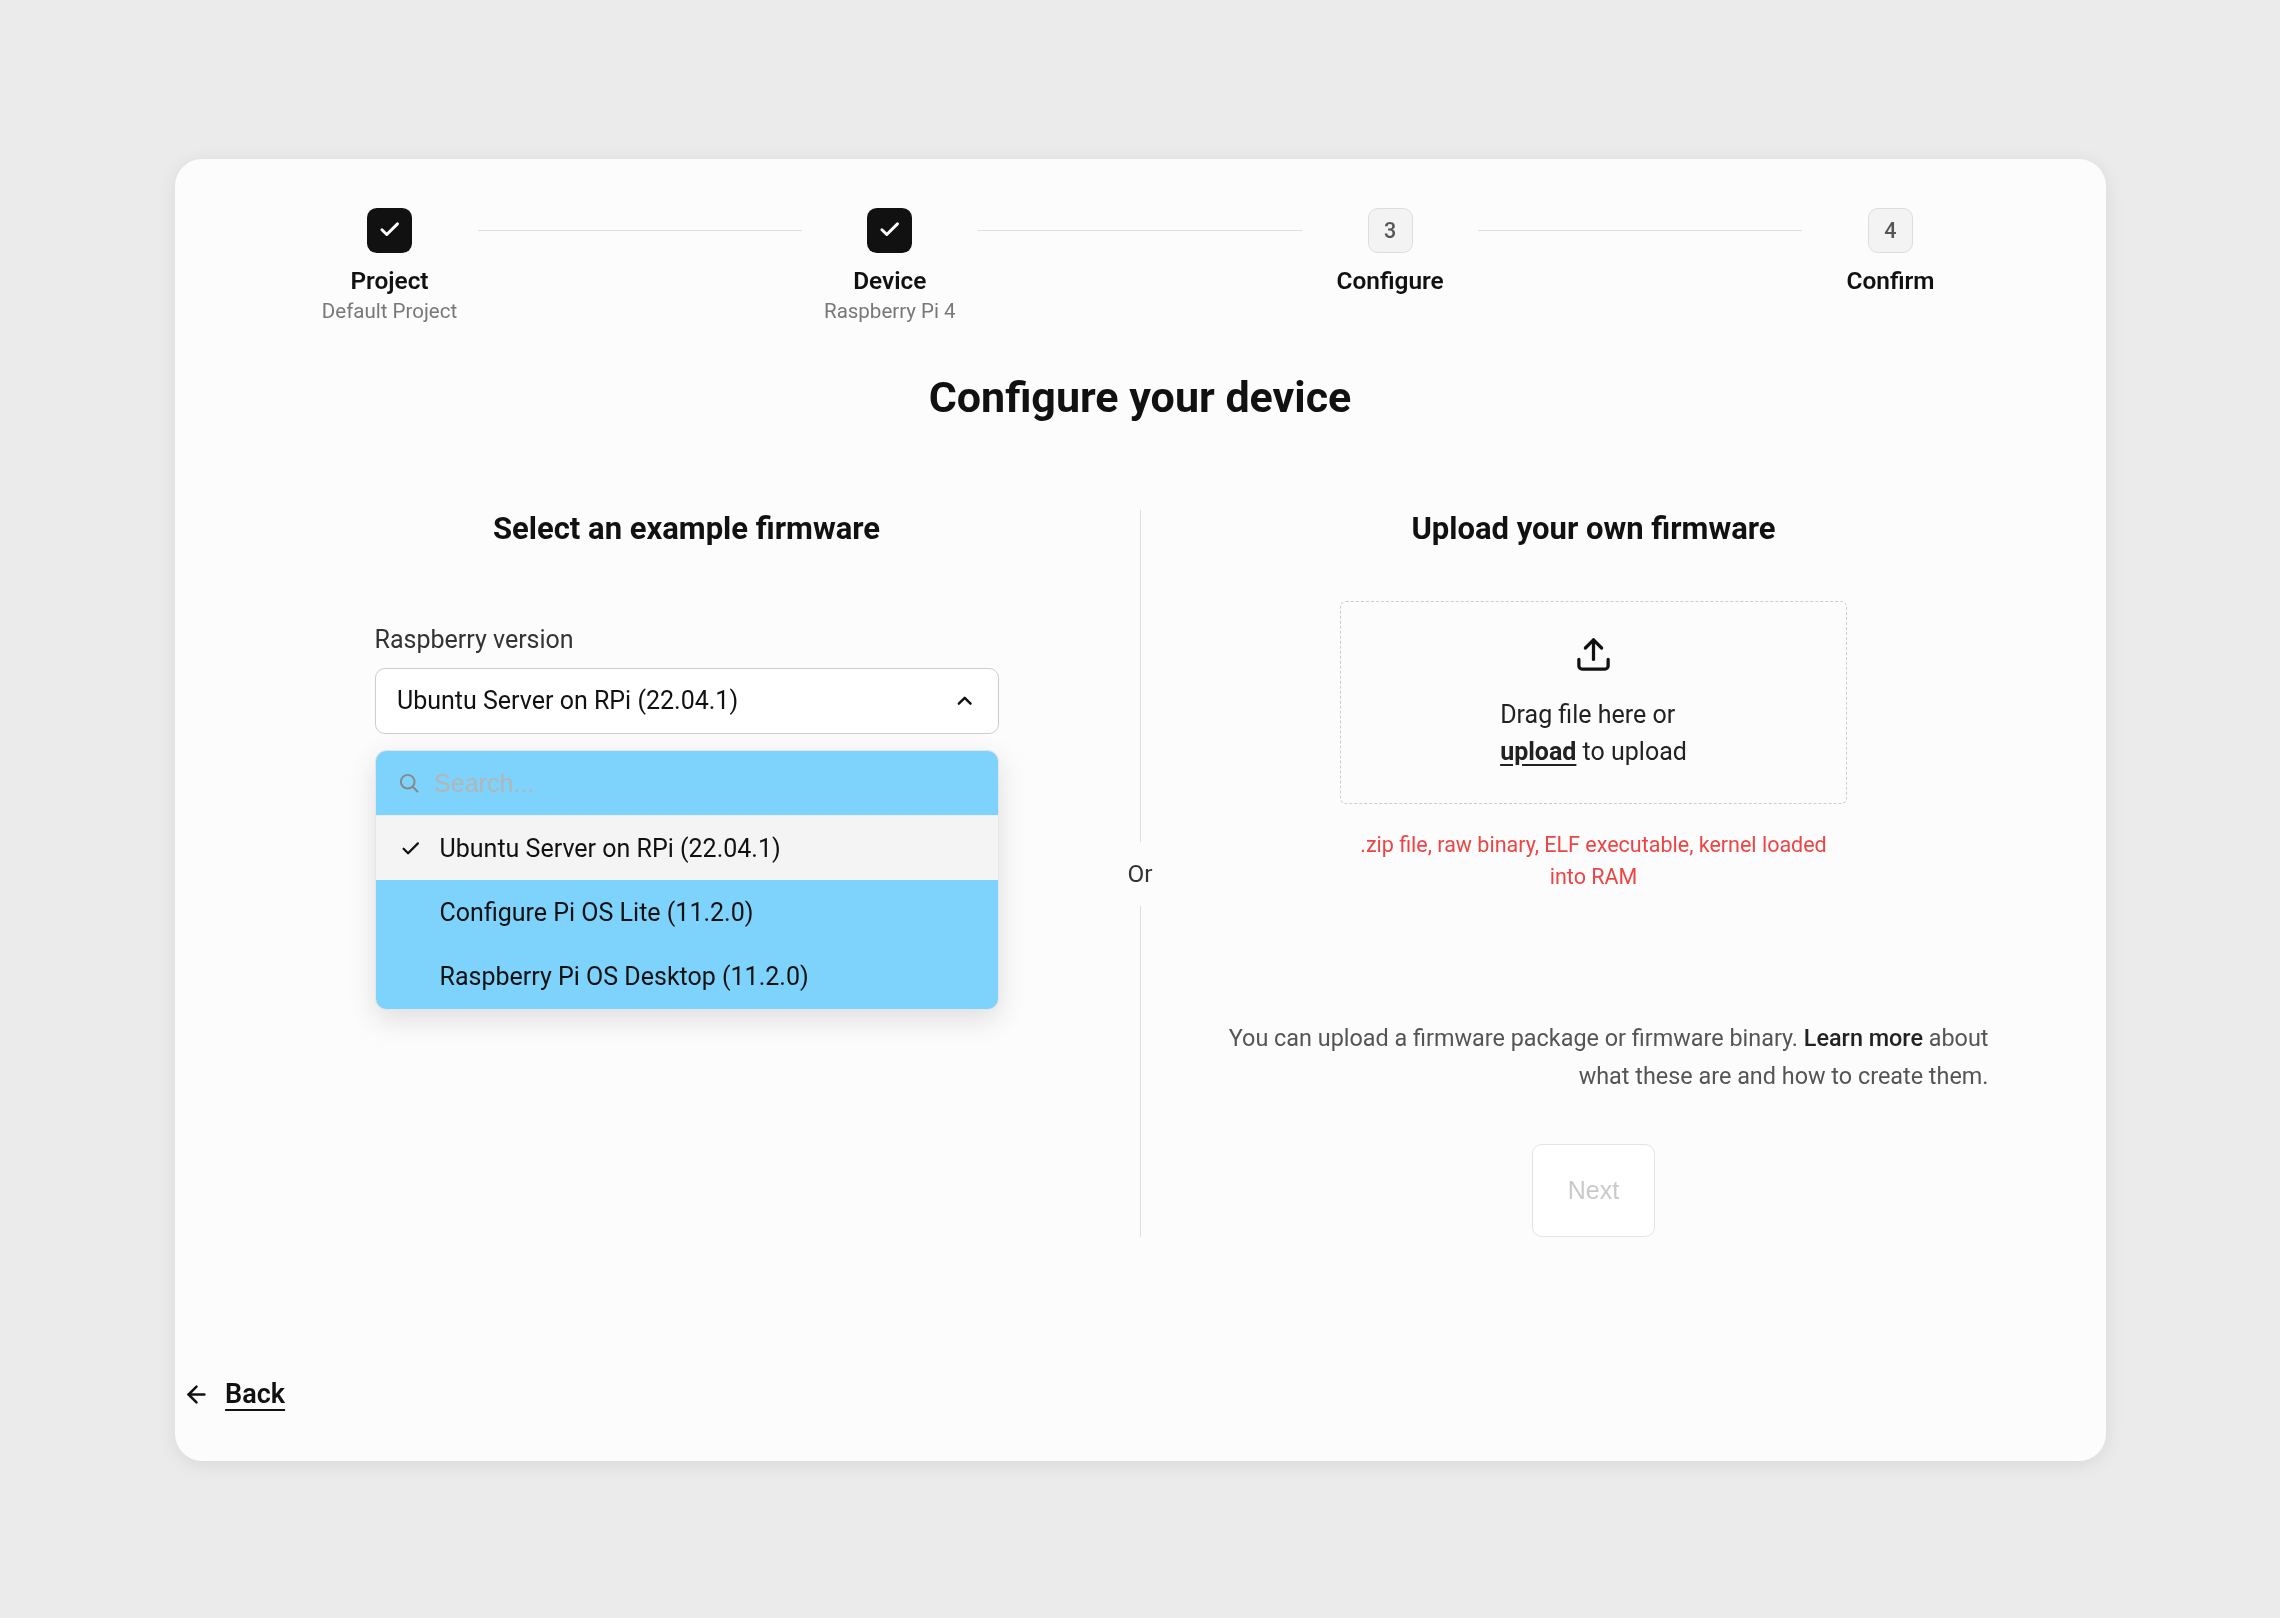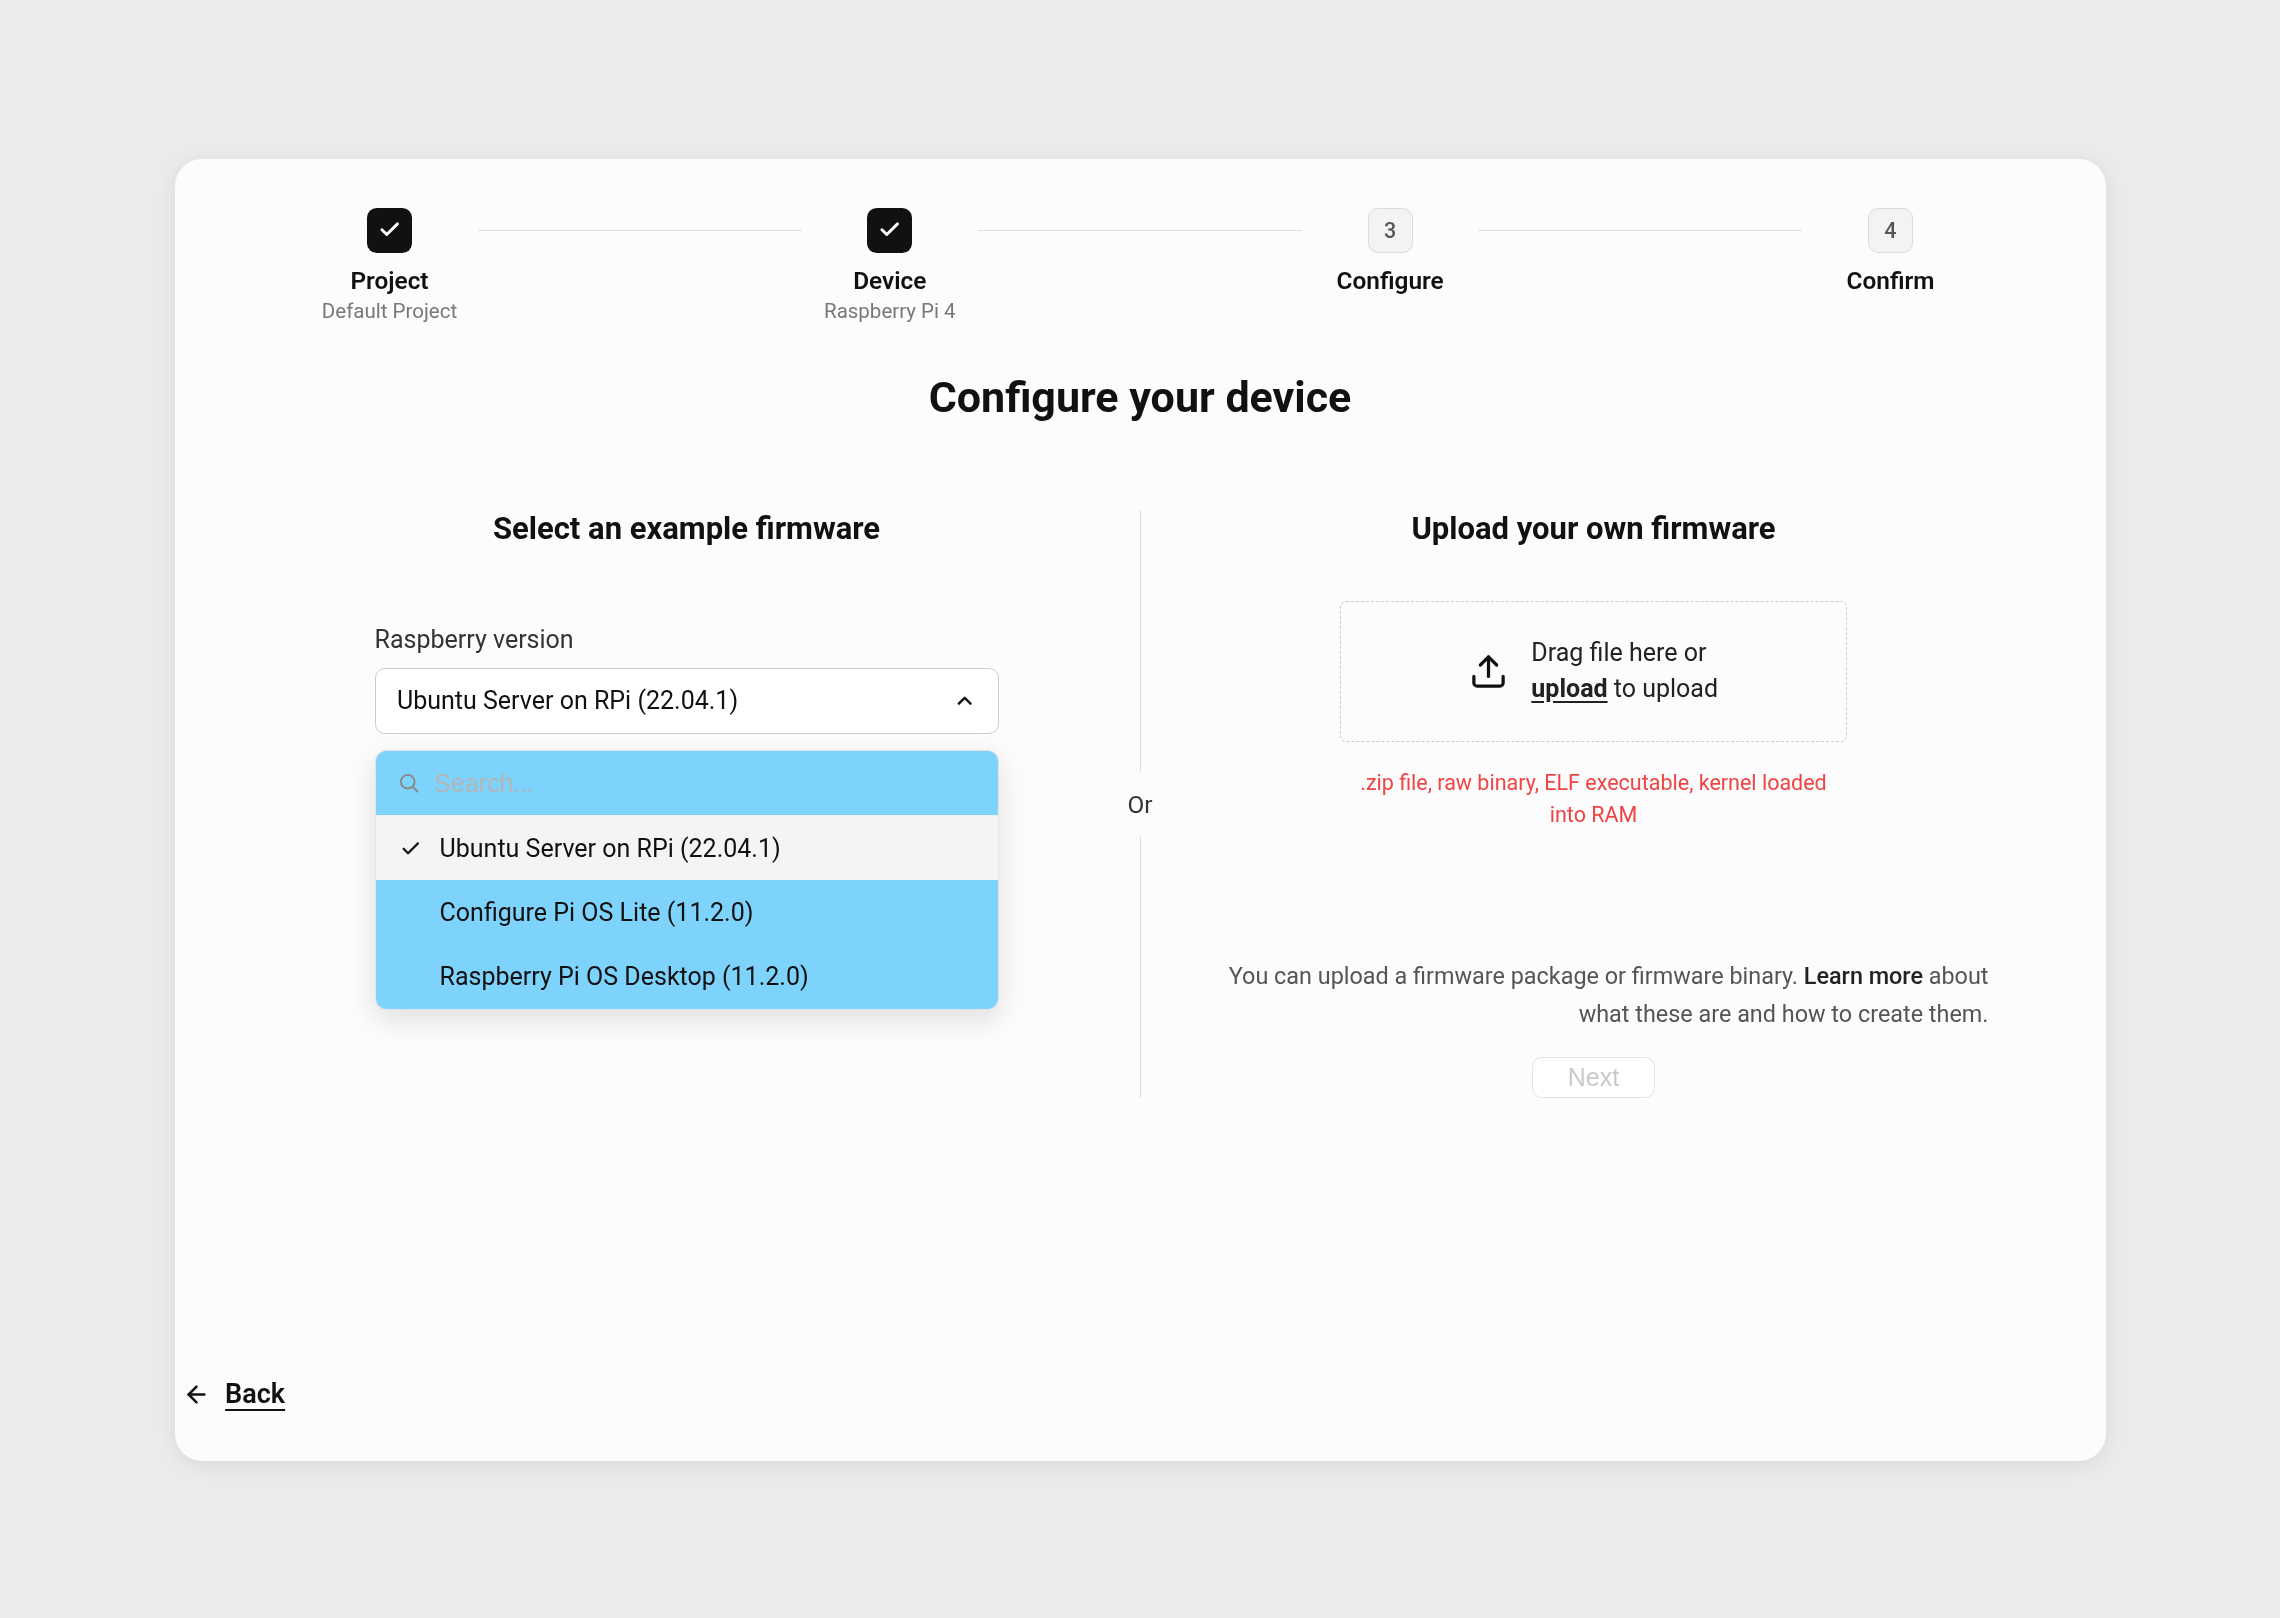--- a/index.html
+++ b/index.html
@@ -176,20 +176,21 @@
   }
   .dropzone {
     border: 1.5px dashed #ccc;
     border-radius: 5.9px;
     padding: 33px 27px;
     display: flex;
     align-items: center;
     justify-content: center;
     gap: 23.4px;
     cursor: pointer;
+    flex-direction: column;
   }
   .drop-text {
     text-align: left;
     font-size: 25px;
     color: #222;
     line-height: 1.45;
   }
   .drop-text .browse {
     font-weight: 700;
     text-decoration: underline;
@@ -208,23 +209,23 @@
     line-height: 1.6;
     padding: 0 29px;
     text-align: right;
   }
   .info-text .learn-more {
     color: #222;
     font-weight: 500;
     cursor: pointer;
   }
   .next-btn {
-    margin: 24px auto 0 auto;
+    margin: 49px auto 0 auto;
     display: block;
-    padding: 5px 35px;
+    padding: 31px 35px;
     font-size: 25px;
     border: 1px solid #e3e3e3;
     background: #fff;
     border-radius: 9.8px;
     color: #c9c9c9;
     cursor: not-allowed;
   }
 
   .back-row {
     position: absolute;

